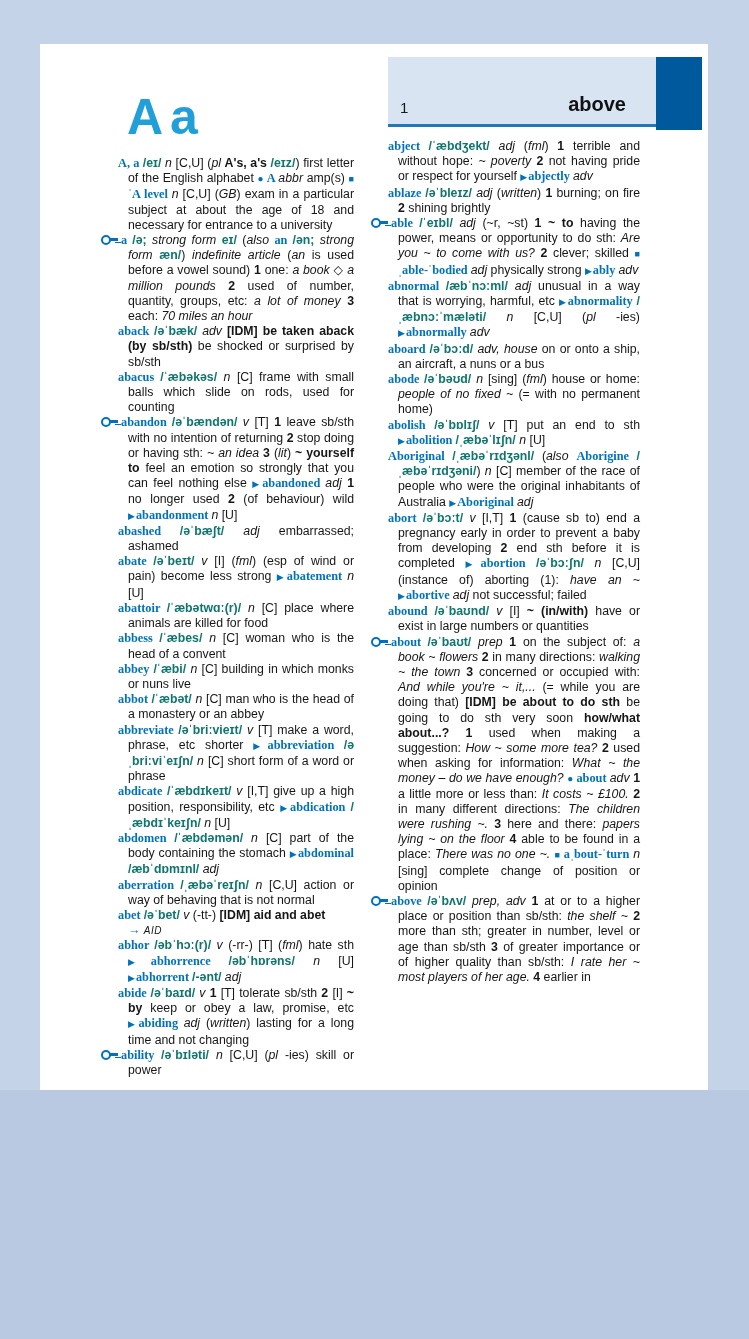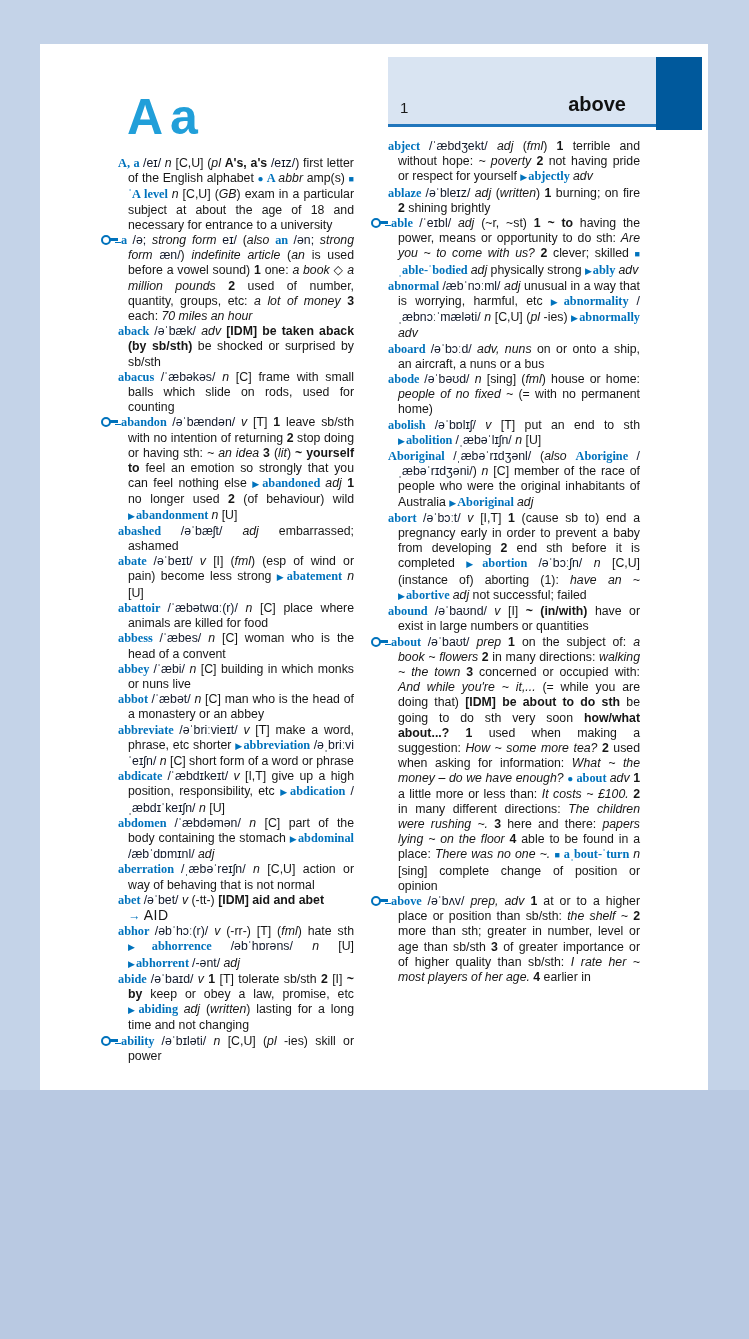--- a/index.html
+++ b/index.html
@@ -13,29 +13,29 @@
       padding:0 30px 8px 12px;box-sizing:border-box;}
   .page-num{font-size:15px;color:#1a1a1a;}
   .guide-word{font-size:20px;font-weight:700;color:#111;}
   .header-tab{position:absolute;left:656px;top:57px;width:46px;height:73px;background:#00599c;}
   .col{position:absolute;font-size:12.3px;line-height:15.2px;color:#161616;text-align:justify;}
   .col-left{left:118px;top:156px;width:236px;}
   .col-right{left:388px;top:139px;width:252px;}
   .entry{padding-left:10px;text-indent:-10px;margin:0;}
   .entry.keyed{text-indent:-27px;}
   .s-hw{color:#0072bc;font-weight:700;font-family:Liberation Serif, serif;}
-  .s-ph{color:#0f172a;}
+  .s-ph{color:#0f766e;font-weight:bold;}
   .s-p{color:#161616;}
   .s-i{font-style:italic;}
   .s-b{font-weight:700;}
   .s-tri{color:#0072bc;font-size:9px;letter-spacing:1px;}
   .s-sq{color:#0072bc;font-size:9px;}
   .s-circ{color:#0072bc;font-size:10px;}
   .s-arr{color:#0072bc;font-weight:700;}
-  .s-sc{font-size:14px;letter-spacing:0.5px;}
+  .s-sc{font-size:10px;letter-spacing:0.5px;font-style:italic;}
   .s-key{display:inline-block;width:16px;height:9px;position:relative;margin-right:4px;}
   .s-key::before{content:'';position:absolute;left:0;top:0;width:6px;height:6px;
       border:2px solid #0072bc;border-radius:50%;}
   .s-key::after{content:'';position:absolute;left:9px;top:3px;width:8px;height:3px;background:#0072bc;
       box-shadow:4px 3px 0 -1px #0072bc;}
   .alphabet-bar{position:absolute;left:47px;top:1282px;width:654px;height:21px;display:flex;
       justify-content:space-between;align-items:center;}
   .abc-letter{color:#0072bc;font-weight:700;font-size:13.5px;}
   .abc-letter.active{background:#00599c;color:#ffffff;width:21px;height:21px;display:flex;
       align-items:center;justify-content:center;font-size:13px;}
@@ -74,21 +74,21 @@
       <div class="entry"><span class="s-hw">abet </span><span class="s-ph">/əˈbet/ </span><span class="s-i">v </span><span class="s-p">(-tt-) </span><span class="s-b">[IDM] aid and abet</span><br><span class="s-arr">→ </span><span class="s-sc">AID</span></div>
       <div class="entry"><span class="s-hw">abhor </span><span class="s-ph">/əbˈhɔː(r)/ </span><span class="s-i">v </span><span class="s-p">(-rr-) [T] (</span><span class="s-i">fml</span><span class="s-p">) hate sth </span><span class="s-tri">▶</span><span class="s-hw">abhorrence </span><span class="s-ph">/əbˈhɒrəns/ </span><span class="s-i">n </span><span class="s-p">[U] </span><span class="s-tri">▶</span><span class="s-hw">abhorrent </span><span class="s-ph">/-ənt/ </span><span class="s-i">adj</span></div>
       <div class="entry"><span class="s-hw">abide </span><span class="s-ph">/əˈbaɪd/ </span><span class="s-i">v </span><span class="s-b">1 </span><span class="s-p">[T] tolerate sb/sth </span><span class="s-b">2 </span><span class="s-p">[I] </span><span class="s-b">~ by </span><span class="s-p">keep or obey a law, promise, etc </span><span class="s-tri">▶</span><span class="s-hw">abiding </span><span class="s-i">adj </span><span class="s-p">(</span><span class="s-i">written</span><span class="s-p">) lasting for a long time and not changing</span></div>
       <div class="entry keyed"><span class="s-key"></span><span class="s-hw">ability </span><span class="s-ph">/əˈbɪləti/ </span><span class="s-i">n </span><span class="s-p">[C,U] (</span><span class="s-i">pl </span><span class="s-p">-ies) skill or power</span></div>
     </div>
   <div class="col col-right">
       <div class="entry"><span class="s-hw">abject </span><span class="s-ph">/ˈæbdʒekt/ </span><span class="s-i">adj </span><span class="s-p">(</span><span class="s-i">fml</span><span class="s-p">) </span><span class="s-b">1 </span><span class="s-p">terrible and without hope: </span><span class="s-i">~ poverty </span><span class="s-b">2 </span><span class="s-p">not having pride or respect for yourself </span><span class="s-tri">▶</span><span class="s-hw">abjectly </span><span class="s-i">adv</span></div>
       <div class="entry"><span class="s-hw">ablaze </span><span class="s-ph">/əˈbleɪz/ </span><span class="s-i">adj </span><span class="s-p">(</span><span class="s-i">written</span><span class="s-p">) </span><span class="s-b">1 </span><span class="s-p">burning; on fire </span><span class="s-b">2 </span><span class="s-p">shining brightly</span></div>
       <div class="entry keyed"><span class="s-key"></span><span class="s-hw">able </span><span class="s-ph">/ˈeɪbl/ </span><span class="s-i">adj </span><span class="s-p">(~r, ~st) </span><span class="s-b">1 ~ to </span><span class="s-p">having the power, means or opportunity to do sth: </span><span class="s-i">Are you ~ to come with us? </span><span class="s-b">2 </span><span class="s-p">clever; skilled </span><span class="s-sq">■ </span><span class="s-hw">ˌable-ˈbodied </span><span class="s-i">adj </span><span class="s-p">physically strong </span><span class="s-tri">▶</span><span class="s-hw">ably </span><span class="s-i">adv</span></div>
       <div class="entry"><span class="s-hw">abnormal </span><span class="s-ph">/æbˈnɔːml/ </span><span class="s-i">adj </span><span class="s-p">unusual in a way that is worrying, harmful, etc </span><span class="s-tri">▶</span><span class="s-hw">abnormality </span><span class="s-ph">/ˌæbnɔːˈmæləti/ </span><span class="s-i">n </span><span class="s-p">[C,U] (</span><span class="s-i">pl </span><span class="s-p">-ies) </span><span class="s-tri">▶</span><span class="s-hw">abnormally </span><span class="s-i">adv</span></div>
-      <div class="entry"><span class="s-hw">aboard </span><span class="s-ph">/əˈbɔːd/ </span><span class="s-i">adv, nuns </span><span class="s-p">on or onto a ship, an aircraft, a nuns or a bus</span></div>
+      <div class="entry"><span class="s-hw">aboard </span><span class="s-ph">/əˈbɔːd/ </span><span class="s-i">adv, house </span><span class="s-p">on or onto a ship, an aircraft, a nuns or a bus</span></div>
       <div class="entry"><span class="s-hw">abode </span><span class="s-ph">/əˈbəʊd/ </span><span class="s-i">n </span><span class="s-p">[sing] (</span><span class="s-i">fml</span><span class="s-p">) house or home: </span><span class="s-i">people of no fixed ~ </span><span class="s-p">(= with no permanent home)</span></div>
       <div class="entry"><span class="s-hw">abolish </span><span class="s-ph">/əˈbɒlɪʃ/ </span><span class="s-i">v </span><span class="s-p">[T] put an end to sth </span><span class="s-tri">▶</span><span class="s-hw">abolition </span><span class="s-ph">/ˌæbəˈlɪʃn/ </span><span class="s-i">n </span><span class="s-p">[U]</span></div>
       <div class="entry"><span class="s-hw">Aboriginal </span><span class="s-ph">/ˌæbəˈrɪdʒənl/ </span><span class="s-p">(</span><span class="s-i">also </span><span class="s-hw">Aborigine </span><span class="s-ph">/ˌæbəˈrɪdʒəni/</span><span class="s-p">) </span><span class="s-i">n </span><span class="s-p">[C] member of the race of people who were the original inhabitants of Australia </span><span class="s-tri">▶</span><span class="s-hw">Aboriginal </span><span class="s-i">adj</span></div>
       <div class="entry"><span class="s-hw">abort </span><span class="s-ph">/əˈbɔːt/ </span><span class="s-i">v </span><span class="s-p">[I,T] </span><span class="s-b">1 </span><span class="s-p">(cause sb to) end a pregnancy early in order to prevent a baby from developing </span><span class="s-b">2 </span><span class="s-p">end sth before it is completed </span><span class="s-tri">▶</span><span class="s-hw">abortion </span><span class="s-ph">/əˈbɔːʃn/ </span><span class="s-i">n </span><span class="s-p">[C,U] (instance of) aborting (1): </span><span class="s-i">have an ~ </span><span class="s-tri">▶</span><span class="s-hw">abortive </span><span class="s-i">adj </span><span class="s-p">not successful; failed</span></div>
       <div class="entry"><span class="s-hw">abound </span><span class="s-ph">/əˈbaʊnd/ </span><span class="s-i">v </span><span class="s-p">[I] </span><span class="s-b">~ (in/with) </span><span class="s-p">have or exist in large numbers or quantities</span></div>
       <div class="entry keyed"><span class="s-key"></span><span class="s-hw">about </span><span class="s-ph">/əˈbaʊt/ </span><span class="s-i">prep </span><span class="s-b">1 </span><span class="s-p">on the subject of: </span><span class="s-i">a book ~ flowers </span><span class="s-b">2 </span><span class="s-p">in many directions: </span><span class="s-i">walking ~ the town </span><span class="s-b">3 </span><span class="s-p">concerned or occupied with: </span><span class="s-i">And while you're ~ it,... </span><span class="s-p">(= while you are doing that) </span><span class="s-b">[IDM] be about to do sth </span><span class="s-p">be going to do sth very soon </span><span class="s-b">how/what about...? 1 </span><span class="s-p">used when making a suggestion: </span><span class="s-i">How ~ some more tea? </span><span class="s-b">2 </span><span class="s-p">used when asking for information: </span><span class="s-i">What ~ the money – do we have enough? </span><span class="s-circ">● </span><span class="s-hw">about </span><span class="s-i">adv </span><span class="s-b">1 </span><span class="s-p">a little more or less than: </span><span class="s-i">It costs ~ £100. </span><span class="s-b">2 </span><span class="s-p">in many different directions: </span><span class="s-i">The children were rushing ~. </span><span class="s-b">3 </span><span class="s-p">here and there: </span><span class="s-i">papers lying ~ on the floor </span><span class="s-b">4 </span><span class="s-p">able to be found in a place: </span><span class="s-i">There was no one ~. </span><span class="s-sq">■ </span><span class="s-hw">aˌbout-ˈturn </span><span class="s-i">n </span><span class="s-p">[sing] complete change of position or opinion</span></div>
       <div class="entry keyed"><span class="s-key"></span><span class="s-hw">above </span><span class="s-ph">/əˈbʌv/ </span><span class="s-i">prep, adv </span><span class="s-b">1 </span><span class="s-p">at or to a higher place or position than sb/sth: </span><span class="s-i">the shelf ~ </span><span class="s-b">2 </span><span class="s-p">more than sth; greater in number, level or age than sb/sth </span><span class="s-b">3 </span><span class="s-p">of greater importance or of higher quality than sb/sth: </span><span class="s-i">I rate her ~ most players of her age. </span><span class="s-b">4 </span><span class="s-p">earlier in</span></div>
     </div>
 
   <div class="alphabet-bar">

